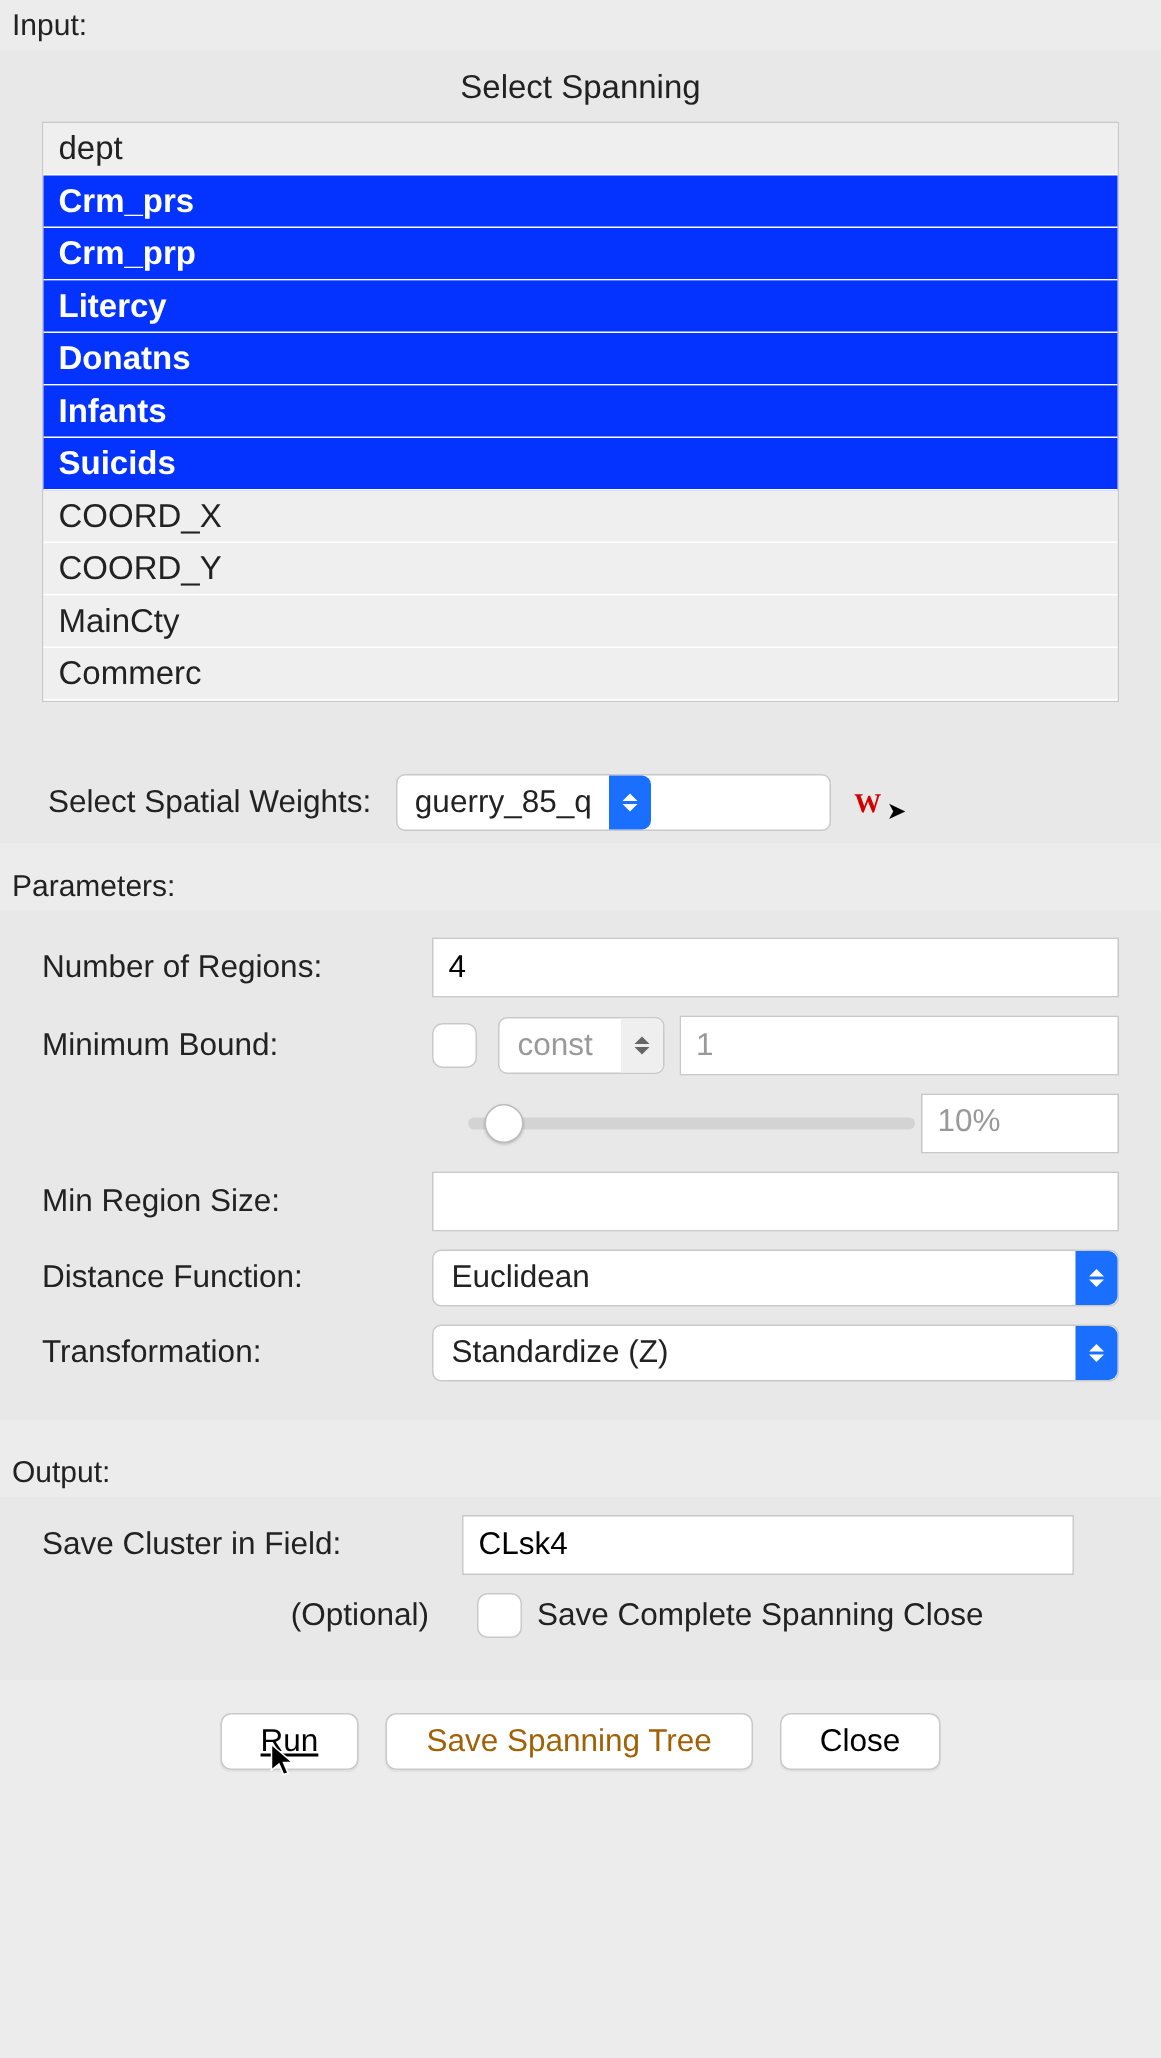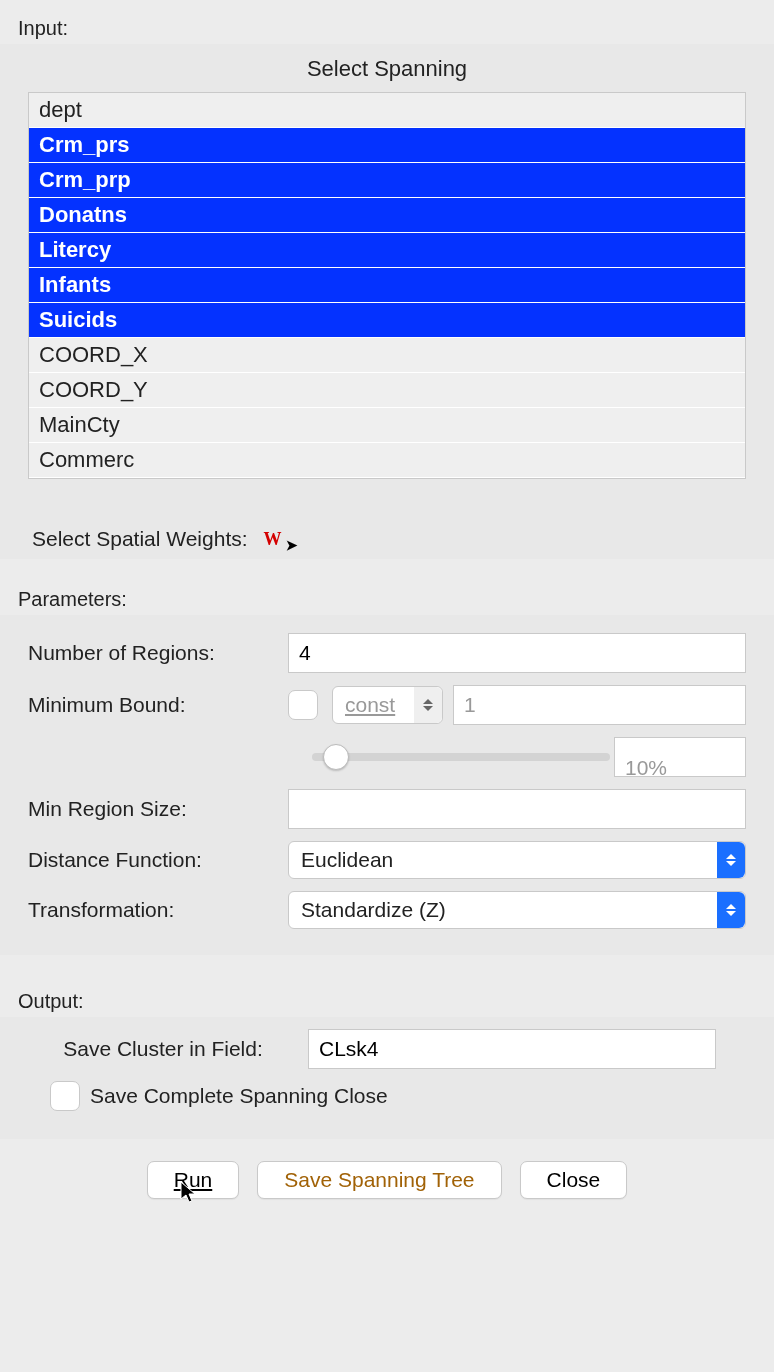--- a/index.html
+++ b/index.html
@@ -7,22 +7,21 @@
     margin: 0;
     padding: 0;
     font-family: -apple-system, "Helvetica Neue", Arial, sans-serif;
     background: #ececec;
     color: #222;
     font-size: 20px;
     width: 774px;
   }
   .section-label {
     font-size: 20px;
-    padding: 6px 10px 4px 18px;
-    margin-top: 11px;
+    padding: 6px 10px 4px 8px;
   }
   .panel {
     background: #e8e8e8;
   }
   .inner-pad {
     padding: 0 28px 20px 28px;
   }
   .title {
     text-align: center;
     font-size: 22px;
@@ -162,21 +161,21 @@
     background: #fff;
     border: 1px solid #bbb;
     border-radius: 50%;
     box-shadow: 0 1px 2px rgba(0,0,0,0.2);
   }
   .pct-box {
     width: 132px;
     border: 1px solid #c9c9c9;
     background: #fff;
     font-size: 21px;
-    padding: 18px 10px;
+    padding: 6px 10px;
     color: #999;
     height: 40px;
   }
 
   .output {
     padding: 6px 28px 22px 28px;
   }
   .opt-label {
     width: 258px;
     text-align: right;
@@ -220,53 +219,60 @@
 <body>
 
 <div class="section-label">Input:</div>
 <div class="panel">
   <div class="inner-pad">
     <div class="title">Select Spanning</div>
     <div class="listbox" id="var-listbox">
         <div class="list-item">dept</div>
         <div class="list-item selected">Crm_prs</div>
         <div class="list-item selected">Crm_prp</div>
+        <div class="list-item selected">Litercy</div>
         <div class="list-item selected">Donatns</div>
-        <div class="list-item selected">Litercy</div>
         <div class="list-item selected">Infants</div>
         <div class="list-item selected">Suicids</div>
         <div class="list-item">COORD_X</div>
         <div class="list-item">COORD_Y</div>
         <div class="list-item">MainCty</div>
         <div class="list-item">Commerc</div>
       </div>
   </div>
 
   <div class="weights-row">
     <span class="weights-label">Select Spatial Weights:</span>
+    <div class="mac-select-wrap" style="width: 290px;">
+      <span class="mac-select-text">guerry_85_q</span>
+      <div class="mac-select-arrows">
+        <div class="chev up"></div>
+          <div class="chev down"></div>
+      </div>
+    </div>
     <span class="w-icon">
       <span>W</span>
       <span class="cursor-arrow">➤</span>
     </span>
   </div>
 </div>
 
 <div class="section-label" style="padding-top:18px;">Parameters:</div>
 <div class="panel params">
 
   <div class="param-row">
     <span class="param-label">Number of Regions:</span>
     <input class="text-input" value="4" style="">
   </div>
 
   <div class="param-row">
     <span class="param-label">Minimum Bound:</span>
     <span class="checkbox"></span>
     <div class="mac-select-wrap" style="flex:1; margin-left:4px;">
-      <span class="mac-select-text disabled-text" style="flex:1;text-decoration:underline;">const</span>
+      <span class="mac-select-text disabled-text" style="flex:1;">const</span>
       <div class="mac-select-arrows grey">
         <div class="chev up"></div>
           <div class="chev down"></div>
       </div>
     </div>
     <input class="text-input disabled-text" style="flex: 0 0 132px;" value="1">
   </div>
 
   <div class="slider-row">
     <span class="slider-spacer"></span>
@@ -304,24 +310,25 @@
             <div class="chev down"></div>
         </div>
       </div>
     </div>
   </div>
 </div>
 
 <div class="section-label" style="padding-top:24px;">Output:</div>
 <div class="panel output">
   <div class="param-row">
-    <span class="param-label" style="width:270px;text-align:center;">Save Cluster in Field:</span>
+    <span class="param-label" style="width:270px;">Save Cluster in Field:</span>
     <input class="text-input" style="flex: 0 0 408px;" value="CLsk4">
   </div>
   <div class="param-row">
+    <span class="opt-label">(Optional)</span>
     <span style="width:12px;"></span>
     <span class="checkbox"></span>
     <span class="checkbox-label">Save Complete Spanning Close</span>
   </div>
 </div>
 
 <div class="footer">
   <button class="btn" style="position:relative;text-decoration:underline;">Run</button>
   <button class="btn disabled">Save Spanning Tree</button>
   <button class="btn">Close</button>

